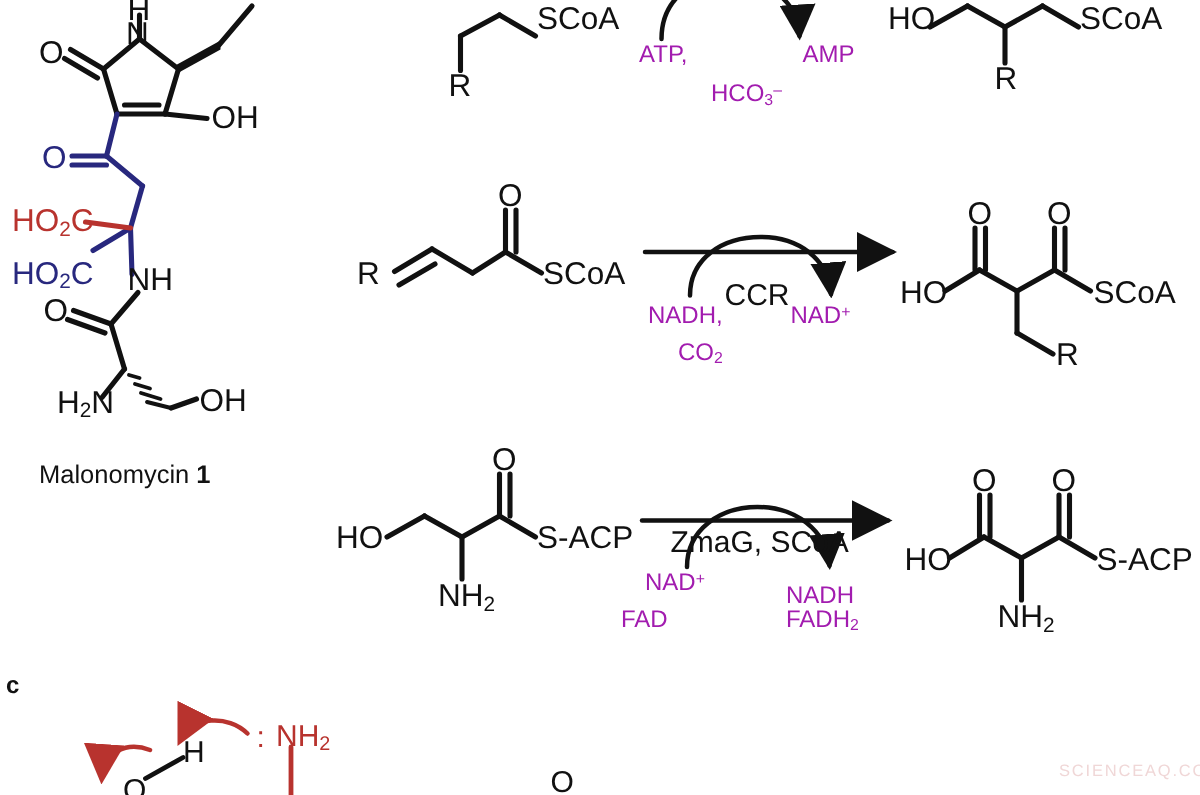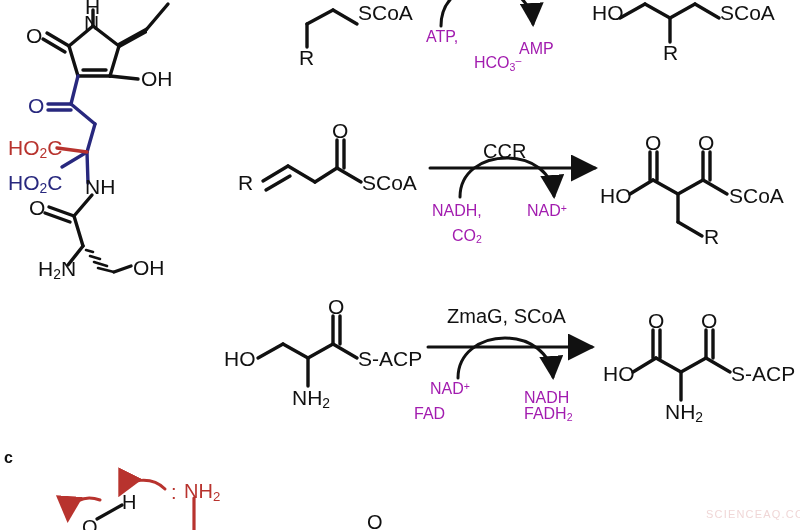--- a/index.html
+++ b/index.html
@@ -11,21 +11,21 @@
   }
   .stage{position:absolute;left:0;top:0;width:800px;height:530px;}
   svg.layer{position:absolute;left:0;top:0;width:800px;height:530px;overflow:visible;}
   .lbl{position:absolute;white-space:nowrap;line-height:1;}
   .panel-letter{font-weight:bold;font-size:16px;color:#111;}
   .struct-lbl{font-size:21px;color:#111;}
   .struct-lbl sub{font-size:0.66em;vertical-align:-0.22em;}
   .cofactor{font-size:16px;color:#a21caf;}
   .cofactor sub{font-size:0.66em;vertical-align:-0.22em;}
   .cofactor sup{font-size:0.66em;vertical-align:0.42em;}
-  .enzyme{font-size:20px;color:#111;}
+  .enzyme{font-size:20px;color:#111;margin-top:46px;}
   .caption{font-size:17px;color:#111;}
   .caption b{font-weight:bold;}
   .red{color:#b8332e;}
   .blue{color:#28287e;}
   .mech-red{color:#b8332e;font-size:20px;}
   .mech-red sub{font-size:0.66em;vertical-align:-0.22em;}
   .mech-blk{color:#111;font-size:20px;}
   .watermark{
     position:absolute;font-size:11px;letter-spacing:1.2px;
     color:#f0d7d7;font-family:"Liberation Sans", sans-serif;
@@ -192,27 +192,28 @@
 
   <div class="lbl struct-lbl blue" style="left:8px;top:172px;"><span>HO</span><sub>2</sub><span>C</span></div>
 
   <div class="lbl struct-lbl" style="left:85px;top:176px;">NH</div>
   <div class="lbl struct-lbl" style="left:29px;top:197px;">O</div>
 
   <div class="lbl struct-lbl" style="left:38px;top:258px;"><span>H</span><sub>2</sub><span>N</span></div>
 
   <div class="lbl struct-lbl" style="left:133px;top:257px;">OH</div>
 
+  <div class="lbl caption" style="left:26px;top:308px;"><span>Malonomycin</span>&nbsp;<b>1</b></div>
 
   <div class="lbl struct-lbl" style="left:358px;top:2px;">SCoA</div>
   <div class="lbl struct-lbl" style="left:299px;top:47px;">R</div>
 
   <div class="lbl cofactor" style="left:426px;top:29px;">ATP,</div>
   <div class="lbl cofactor" style="left:426px;top:55px;margin-left:48px;"><span>HCO</span><sub>3</sub><sup>–</sup></div>
-  <div class="lbl cofactor" style="left:519px;top:29px;margin-top:12px;">AMP</div>
+  <div class="lbl cofactor" style="left:535px;top:29px;">AMP</div>
 
   <div class="lbl struct-lbl" style="left:592px;top:2px;">HO</div>
   <div class="lbl struct-lbl" style="left:663px;top:42px;">R</div>
   <div class="lbl struct-lbl" style="left:720px;top:2px;">SCoA</div>
 
   <div class="lbl struct-lbl" style="left:238px;top:172px;">R</div>
   <div class="lbl struct-lbl" style="left:332px;top:120px;">O</div>
   <div class="lbl struct-lbl" style="left:362px;top:172px;">SCoA</div>
 
   <div class="lbl enzyme" style="left:483px;top:141px;">CCR</div>

